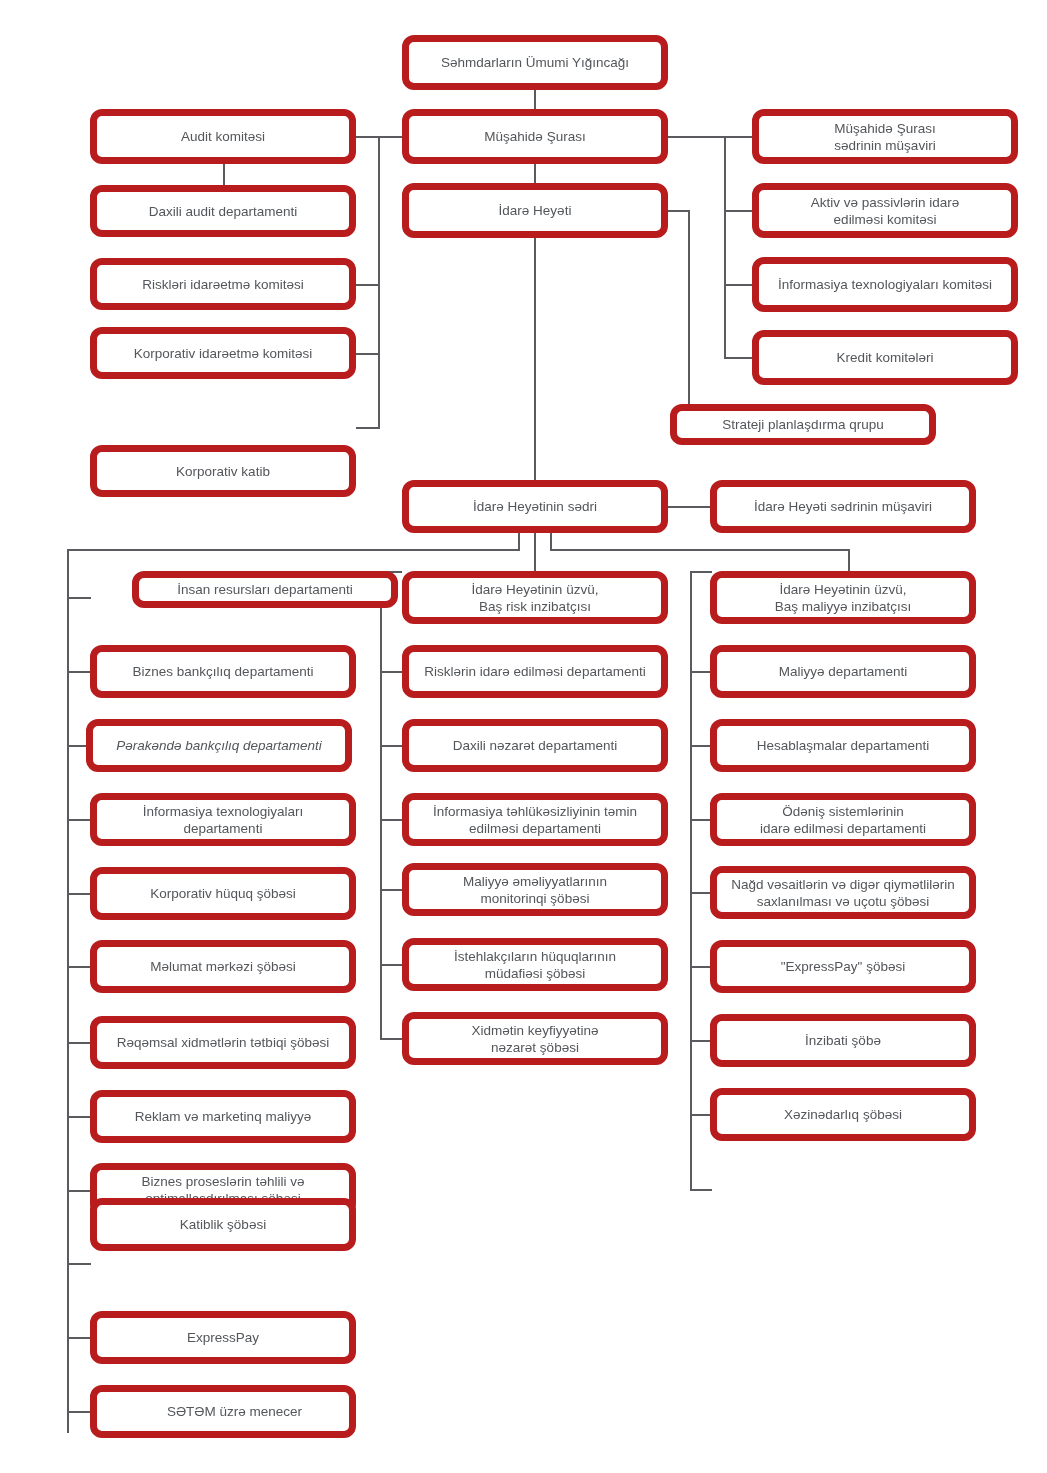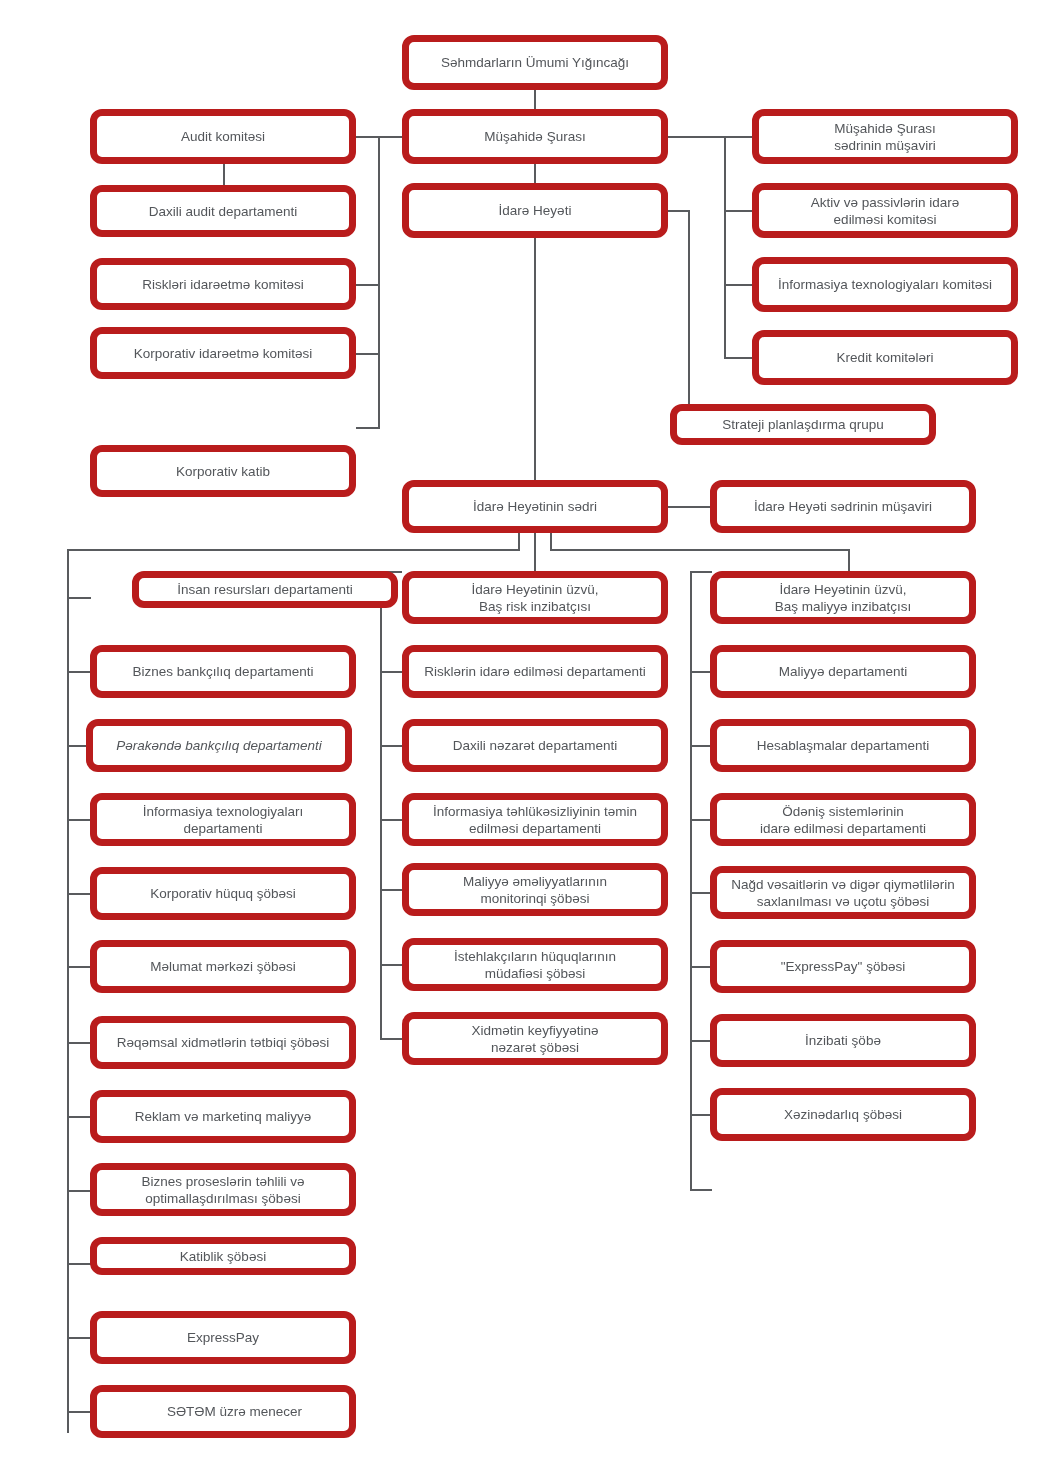--- a/index.html
+++ b/index.html
@@ -150,21 +150,21 @@
   <div class="node" style="left:90px; top:645px; width:266px; height:53px;">Biznes bankçılıq departamenti</div>
   <div class="node" style="left:86px; top:719px; width:266px; height:53px;font-style:italic;">Pərakəndə bankçılıq departamenti</div>
   <div class="node" style="left:90px; top:793px; width:266px; height:53px;">İnformasiya texnologiyaları
 departamenti</div>
   <div class="node" style="left:90px; top:867px; width:266px; height:53px;">Korporativ hüquq şöbəsi</div>
   <div class="node" style="left:90px; top:940px; width:266px; height:53px;">Məlumat mərkəzi şöbəsi</div>
   <div class="node" style="left:90px; top:1016px; width:266px; height:53px;">Rəqəmsal xidmətlərin tətbiqi şöbəsi</div>
   <div class="node" style="left:90px; top:1090px; width:266px; height:53px;">Reklam və marketinq maliyyə</div>
   <div class="node" style="left:90px; top:1163px; width:266px; height:53px;">Biznes proseslərin təhlili və
 optimallaşdırılması şöbəsi</div>
-  <div class="node" style="left:90px; top:1237px; width:266px; height:38px;">Katiblik şöbəsi</div>
+  <div class="node" style="left:90px; top:1198px; width:266px; height:53px;">Katiblik şöbəsi</div>
   <div class="node" style="left:90px; top:1311px; width:266px; height:53px;">ExpressPay</div>
   <div class="node" style="left:90px; top:1385px; width:266px; height:53px;padding-left:31px;">SƏTƏM üzrə menecer</div>
 
   <div class="node" style="left:402px; top:719px; width:266px; height:53px;">Daxili nəzarət departamenti</div>
   <div class="node" style="left:402px; top:645px; width:266px; height:53px;">Risklərin idarə edilməsi departamenti</div>
   <div class="node" style="left:402px; top:793px; width:266px; height:53px;">İnformasiya təhlükəsizliyinin təmin
 edilməsi departamenti</div>
   <div class="node" style="left:402px; top:863px; width:266px; height:53px;">Maliyyə əməliyyatlarının
 monitorinqi şöbəsi</div>
   <div class="node" style="left:402px; top:938px; width:266px; height:53px;">İstehlakçıların hüquqlarının

